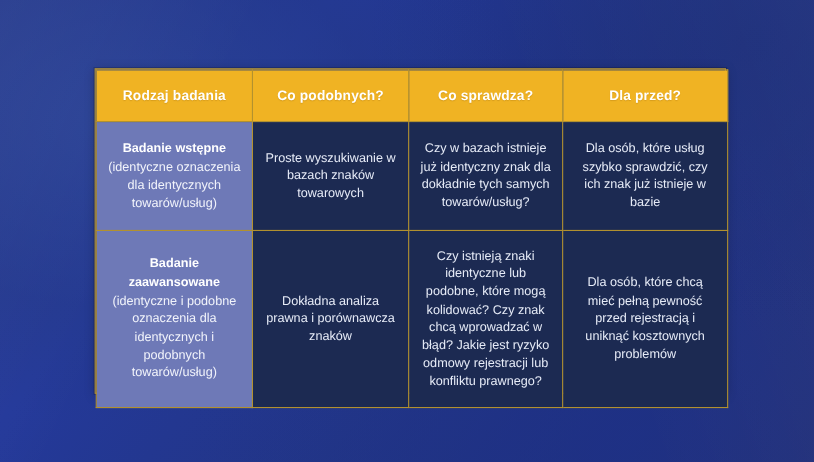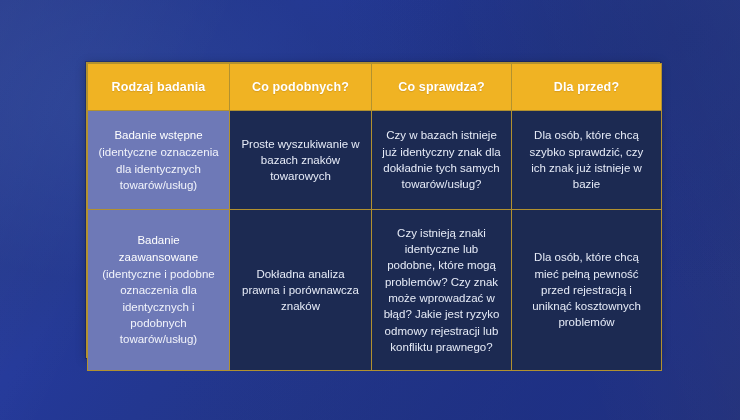--- a/index.html
+++ b/index.html
@@ -95,21 +95,21 @@
     background: #6e79b7;
     color: #f2f4fb;
     padding: 6px 10px;
   }
 
   tbody tr.row1 td { height: 99px; }
   tbody tr.row2 td { height: 161px; }
 
   .kind-title {
     display: block;
-    font-weight: normal;
+    font-weight: bold;
     color: #ffffff;
     margin-bottom: 1px;
   }
   .kind-sub {
     display: block;
     font-weight: normal;
   }
 
   .cell-text { display: block; }
 </style>
@@ -143,34 +143,34 @@
             <span class="kind-title">Badanie wstępne</span>
             <span class="kind-sub">(identyczne oznaczenia dla identycznych towarów/usług)</span>
           </td>
           <td>
             <span class="cell-text">Proste wyszukiwanie w bazach znaków towarowych</span>
           </td>
           <td>
             <span class="cell-text">Czy w bazach istnieje już identyczny znak dla dokładnie tych samych towarów/usług?</span>
           </td>
           <td>
-            <span class="cell-text">Dla osób, które chcą szybko sprawdzić, czy ich znak już istnieje w bazie</span>
+            <span class="cell-text">Dla osób, które usług szybko sprawdzić, czy ich znak już istnieje w bazie</span>
           </td>
         </tr>
 
         <tr class="row2">
           <td class="kind">
             <span class="kind-title">Badanie zaawansowane</span>
             <span class="kind-sub">(identyczne i podobne oznaczenia dla identycznych i podobnych towarów/usług)</span>
           </td>
           <td>
             <span class="cell-text">Dokładna analiza prawna i porównawcza znaków</span>
           </td>
           <td>
-            <span class="cell-text">Czy istnieją znaki identyczne lub podobne, które mogą problemów? Czy znak może wprowadzać w błąd? Jakie jest ryzyko odmowy rejestracji lub konfliktu prawnego?</span>
+            <span class="cell-text">Czy istnieją znaki identyczne lub podobne, które mogą kolidować? Czy znak chcą wprowadzać w błąd? Jakie jest ryzyko odmowy rejestracji lub konfliktu prawnego?</span>
           </td>
           <td>
             <span class="cell-text">Dla osób, które chcą mieć pełną pewność przed rejestracją i uniknąć kosztownych problemów</span>
           </td>
         </tr>
 
       </tbody>
     </table>
   </div>
 

